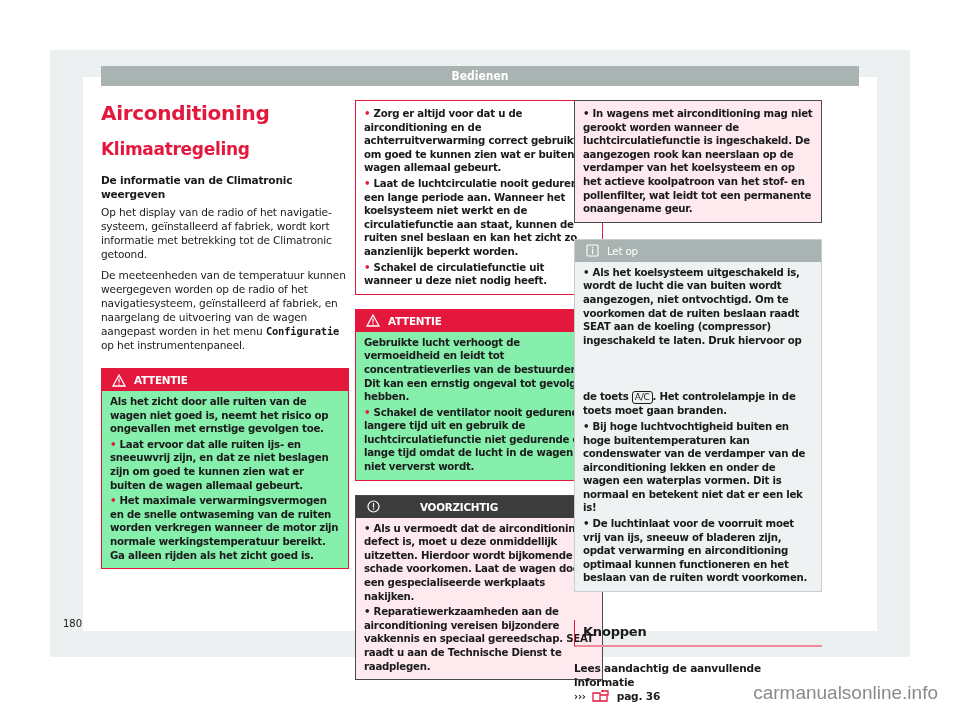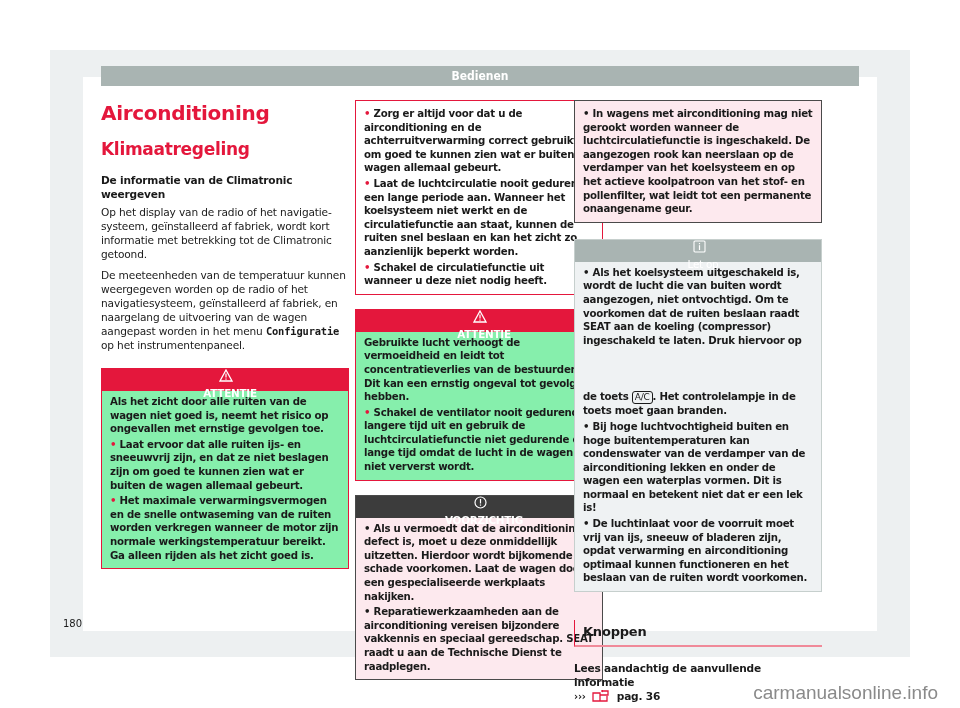--- a/index.html
+++ b/index.html
@@ -20,31 +20,31 @@
   .h2 { color: #e4173c; font-weight: bold; font-size: 17px; line-height: 20px; margin-top: 15px; letter-spacing: -0.3px; }
   .h3 { font-weight: bold; font-size: 13px; line-height: 16px; padding: 4px 0 5px 8px; margin-top: 10px;
         border-left: 1px solid #e4173c; border-bottom: 2px solid #f08a99; letter-spacing: -0.2px; }
 
   .sub { font-weight: bold; font-size: 10.6px; margin-top: 14px; letter-spacing: -0.2px; }
   .p { margin-top: 4px; letter-spacing: -0.15px; }
   .p + .p { margin-top: 7px; }
   .mono { font-family: "DejaVu Sans Mono", monospace; font-weight: bold; font-size: 10.4px; }
 
   .box { border: 1px solid; margin-top: 14px; font-weight: bold; font-size: 10.2px; line-height: 13.6px; letter-spacing: -0.25px; }
-  .box .bh { height: 22px; line-height: 22px; padding-left: 10px; color: #fff; font-size: 10.4px; font-weight: bold; display: flex; align-items: center; flex-direction: column; }
+  .box .bh { height: 22px; line-height: 22px; padding-left: 10px; color: #fff; font-size: 10.4px; font-weight: bold; display: flex; align-items: center; }
   .box .bh .ic { width: 14px; height: 14px; margin-right: 8px; display: inline-flex; align-items: center; justify-content: center; }
   .box .bb { padding: 4px 8px 6px 8px; }
   .box .bb .para + .para { margin-top: 2px; }
 
   .warn { border-color: #e4173c; background: #86efac; }
   .warn .bh { background: #e4173c; }
   .warn-cont { border-color: #e4173c; background: #fff; margin-top: 0; }
 
   .caution { border-color: #4a4a4a; background: #fde9ee; }
-  .caution .bh { background: #3c3c3c; }
+  .caution .bh { background: #3c3c3c; gap: 32px; }
   .caution-cont { border-color: #4a4a4a; background: #fde9ee; margin-top: 0; }
 
   .note { border-color: #c6cfcd; background: #eff2f3; }
   .note .bh { background: #a9b4b2; }
 
   .bullet-red { color: #e4173c; }
   .bullet-dark { color: #1a1a1a; }
 
   .key { display: inline-block; border: 1px solid #1a1a1a; border-radius: 3px; font-weight: normal; font-size: 9px; padding: 0 2px; line-height: 11px; margin-top: 44px; }
 

